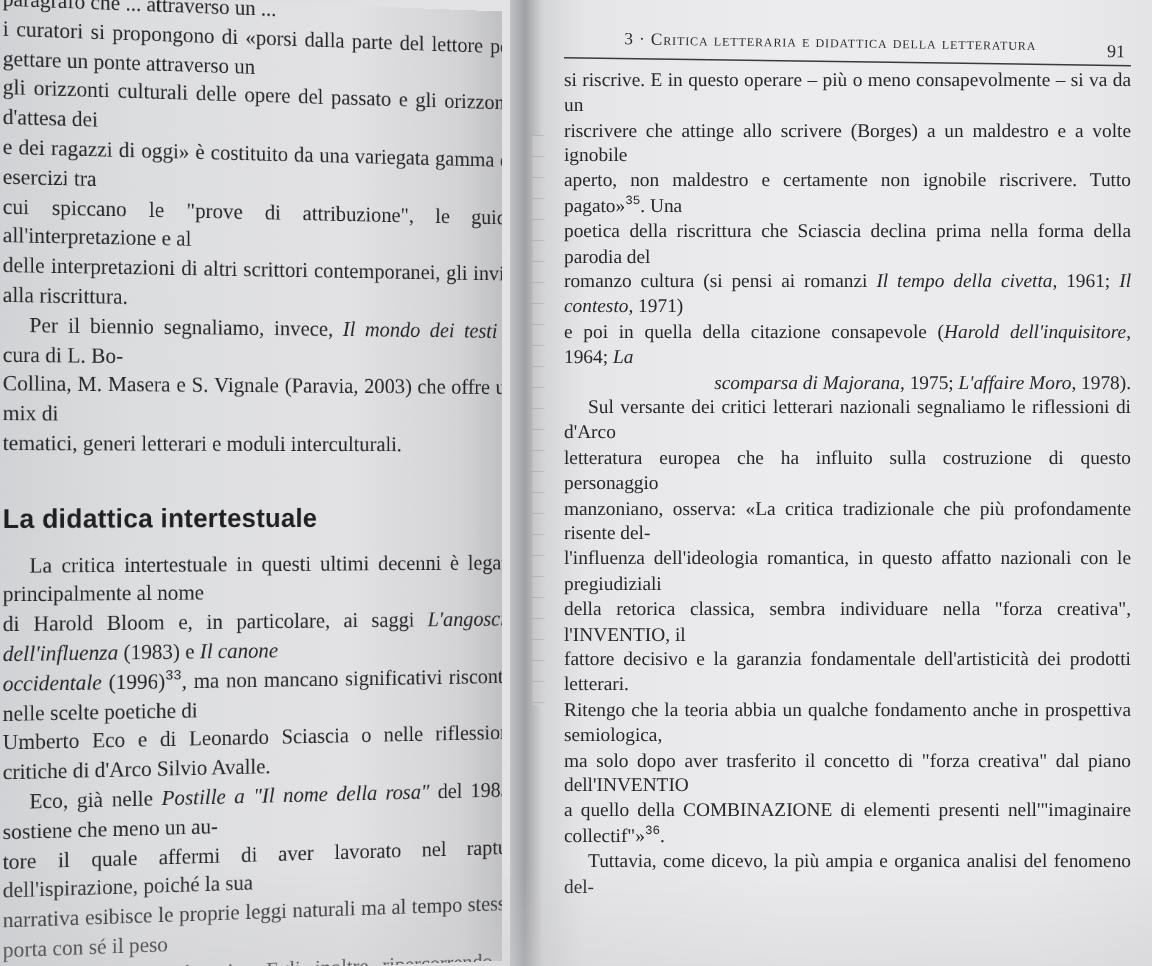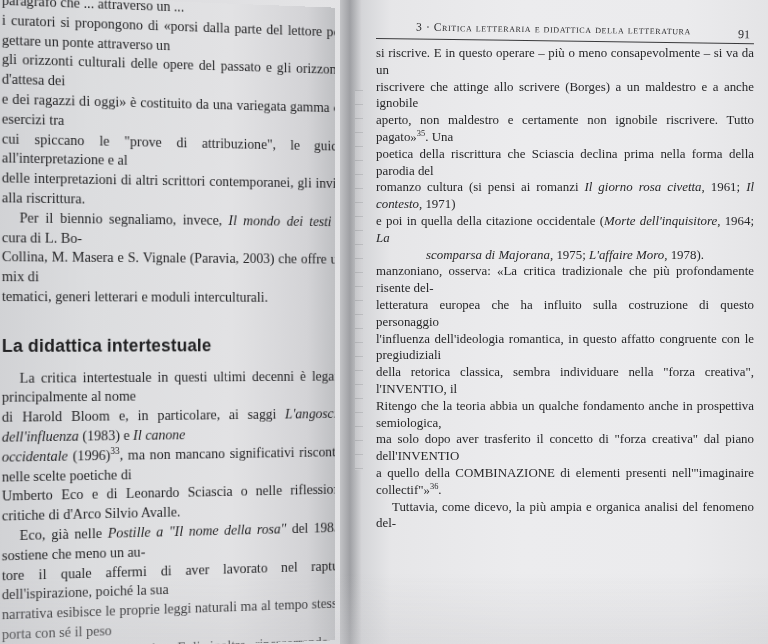--- a/index.html
+++ b/index.html
@@ -114,21 +114,21 @@
     }
     .running-head .page-num {
       position: absolute;
       right: 4px;
       top: 7px;
       font-size: 12px;
       color: #2a2a2c;
     }
     .page-right p { margin: 0; }
     .page-right p.indent { text-indent: 16px; }
-    sup { font-size: 65%; line-height: 0; }
+    sup { font-size: 65%; line-height: 0; font-family: Liberation Mono, monospace; }
     .shade-bottom {
       position: absolute;
       left: 0;
       bottom: 0;
       width: 768px;
       height: 70px;
       background: linear-gradient(180deg, rgba(200,200,203,0) 0%, rgba(200,200,203,0.35) 100%);
       pointer-events: none;
       z-index: 5;
     }
@@ -175,31 +175,33 @@
 
   <div class="page-right">
     <div class="inner">
       <div class="running-head">
         <span class="title">3 · Critica letteraria e didattica della letteratura</span>
         <span class="page-num">91</span>
       </div>
 
       <div>
         <p>si riscrive. E in questo operare – più o meno consapevolmente – si va da un</p>
-        <p>riscrivere che attinge allo scrivere (Borges) a un maldestro e a anche ignobile</p>
+        <p>riscrivere che attinge allo scrivere (Borges) a un maldestro e a volte ignobile</p>
         <p><span>aperto, non maldestro e certamente non ignobile riscrivere. Tutto pagato»</span><sup>35</sup><span>. Una</span></p>
         <p>poetica della riscrittura che Sciascia declina prima nella forma della parodia del</p>
-        <p><span>romanzo cultura (si pensi ai romanzi </span><i>Il giorno rosa civetta</i><span>, 1961; </span><i>Il contesto</i><span>, 1971)</span></p>
-        <p><span>e poi in quella della citazione occidentale (</span><i>Morte dell'inquisitore</i><span>, 1964; </span><i>La</i></p>
-        <p style="text-align:center;"><i>scomparsa di Majorana</i><span>, 1975; </span><i>L'affaire Moro</i><span>, 1978).</span></p>
-
+        <p><span>romanzo cultura (si pensi ai romanzi </span><i>Il tempo della civetta</i><span>, 1961; </span><i>Il contesto</i><span>, 1971)</span></p>
+        <p><span>e poi in quella della citazione consapevole (</span><i>Harold dell'inquisitore</i><span>, 1964; </span><i>La</i></p>
+        <p style="text-align:right;"><i>scomparsa di Majorana</i><span>, 1975; </span><i>L'affaire Moro</i><span>, 1978).</span></p>
+
+        <p class="indent">Sul versante dei critici letterari nazionali segnaliamo le riflessioni di d'Arco</p>
+        <p>letteratura europea che ha influito sulla costruzione di questo personaggio</p>
         <p>manzoniano, osserva: «La critica tradizionale che più profondamente risente del-</p>
-        <p>letteratura europea che ha influito sulla costruzione di questo personaggio</p>
-        <p>l'influenza dell'ideologia romantica, in questo affatto congruente con le pregiudiziali</p>
+        <p>l'influenza dell'ideologia romantica, in questo affatto nazionali con le pregiudiziali</p>
         <p>della retorica classica, sembra individuare nella "forza creativa", l'INVENTIO, il</p>
+        <p>fattore decisivo e la garanzia fondamentale dell'artisticità dei prodotti letterari.</p>
         <p>Ritengo che la teoria abbia un qualche fondamento anche in prospettiva semiologica,</p>
         <p>ma solo dopo aver trasferito il concetto di "forza creativa" dal piano dell'INVENTIO</p>
         <p><span>a quello della COMBINAZIONE di elementi presenti nell'"imaginaire collectif"»</span><sup>36</sup><span>.</span></p>
 
         <p class="indent">Tuttavia, come dicevo, la più ampia e organica analisi del fenomeno del-</p>
 
       </div>
 
     </div>
   </div>

